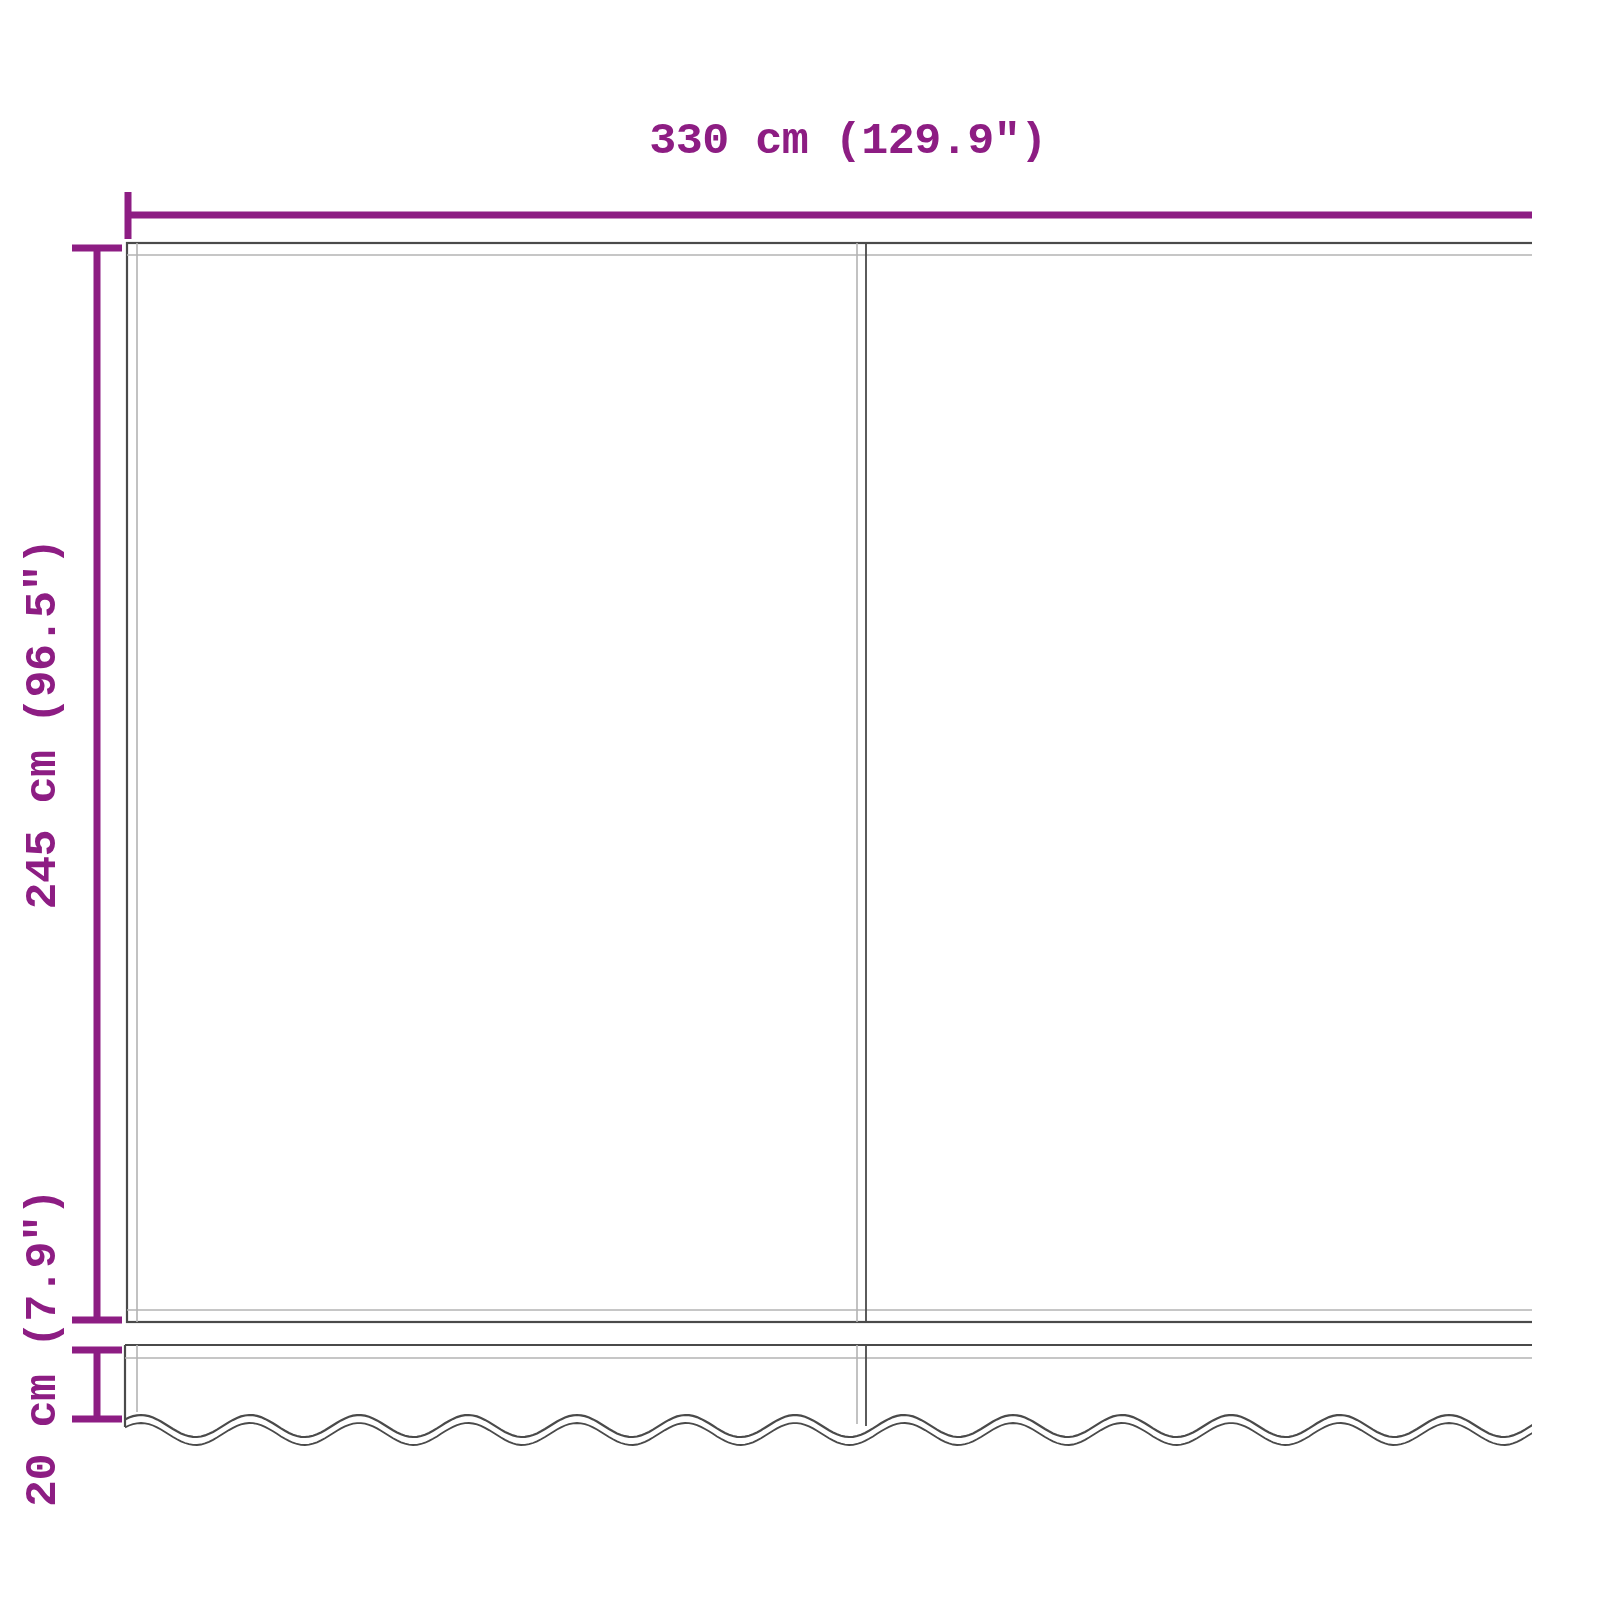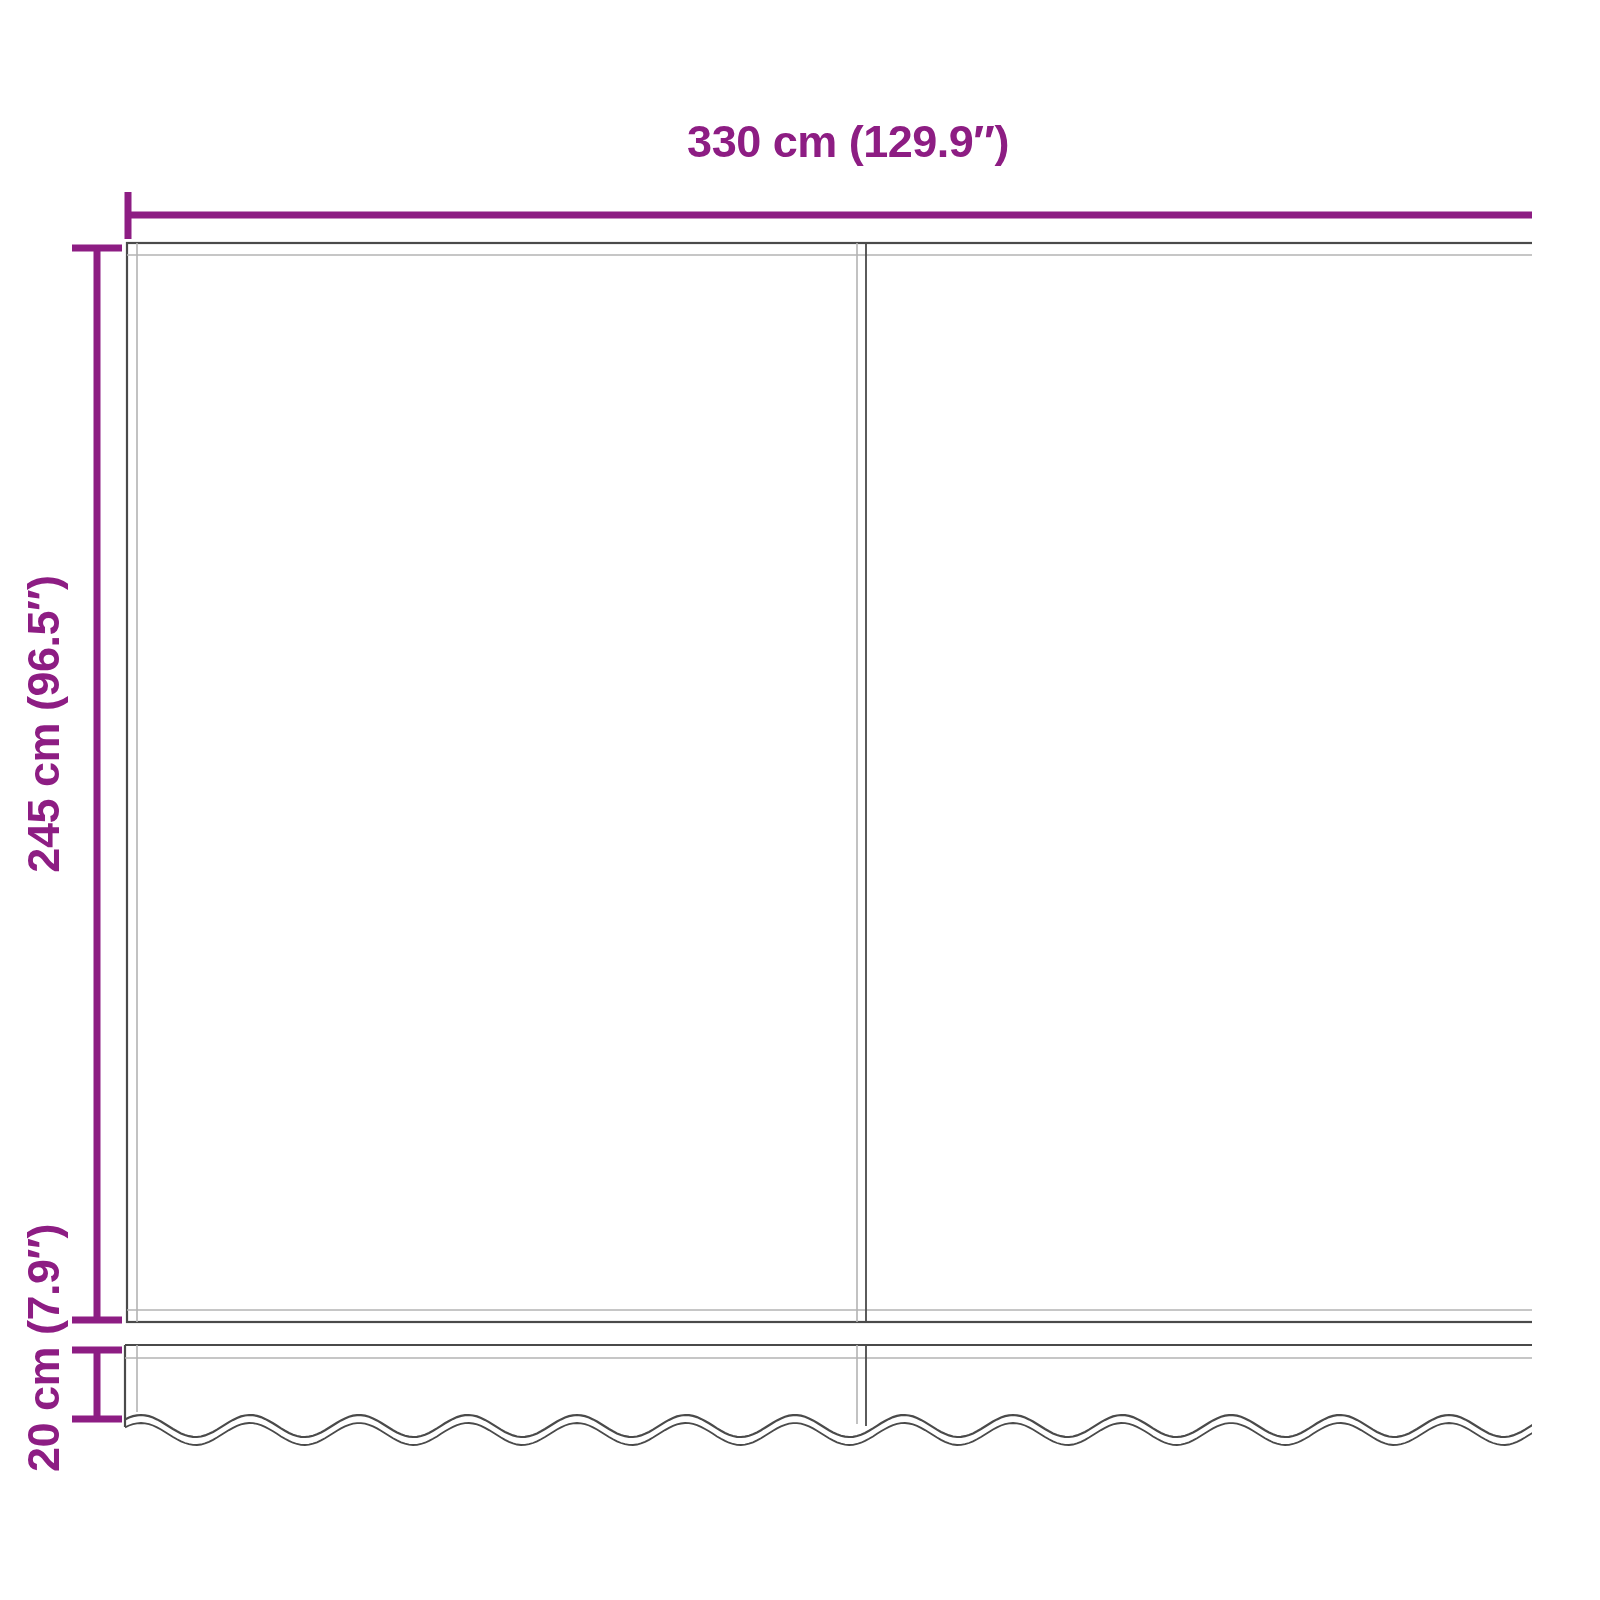--- a/index.html
+++ b/index.html
@@ -1,21 +1,21 @@
 <!DOCTYPE html>
 <html style="--accent: #8D1D83; --ink: #4A4A4A; --soft: #B3B3B3; --bg: #FFFFFF;"><head>
 <meta charset="utf-8">
 <style>
   html,body{margin:0;padding:0;background:#ffffff;}
   .stage{
     position:relative;
     width:1532px;height:1600px;
     background:var(--bg,#ffffff);
     overflow:hidden;
-    font-family:Liberation Sans, sans-serif;
+    font-family:Liberation Mono, monospace;
     border-radius:24px;
   }
   .stage svg{position:absolute;left:0;top:0;}
   .dim{stroke:var(--accent,#8D1D83);stroke-width:7;fill:none;}
   .outline{stroke:var(--ink,#4A4A4A);stroke-width:2.2;fill:none;}
   .outline-thin{stroke:var(--ink,#4A4A4A);stroke-width:1.8;fill:none;}
   .soft{stroke:var(--soft,#B3B3B3);stroke-width:1.6;fill:none;}
   .dim-label{
     position:absolute;
     color:var(--accent,#8D1D83);

